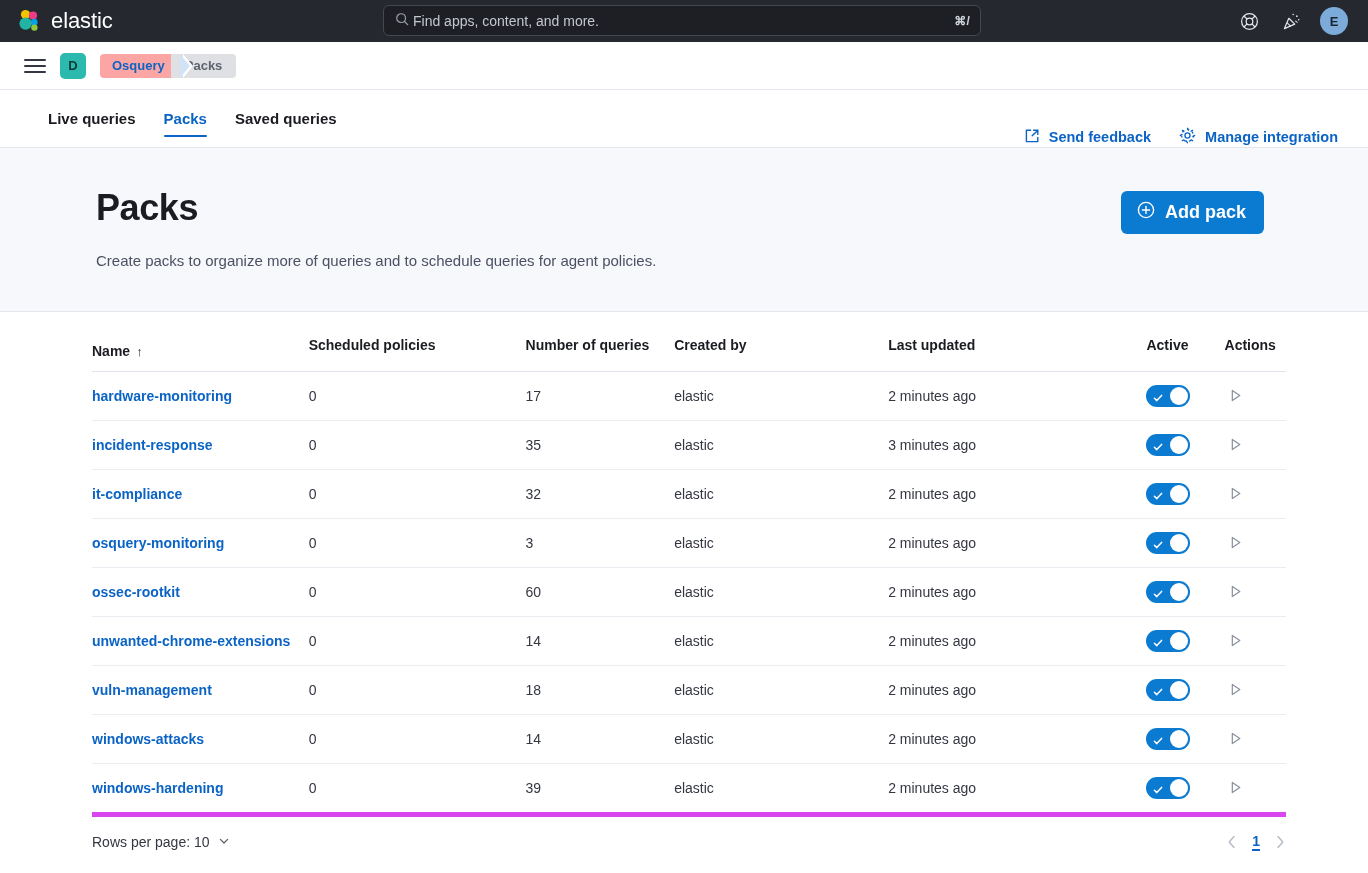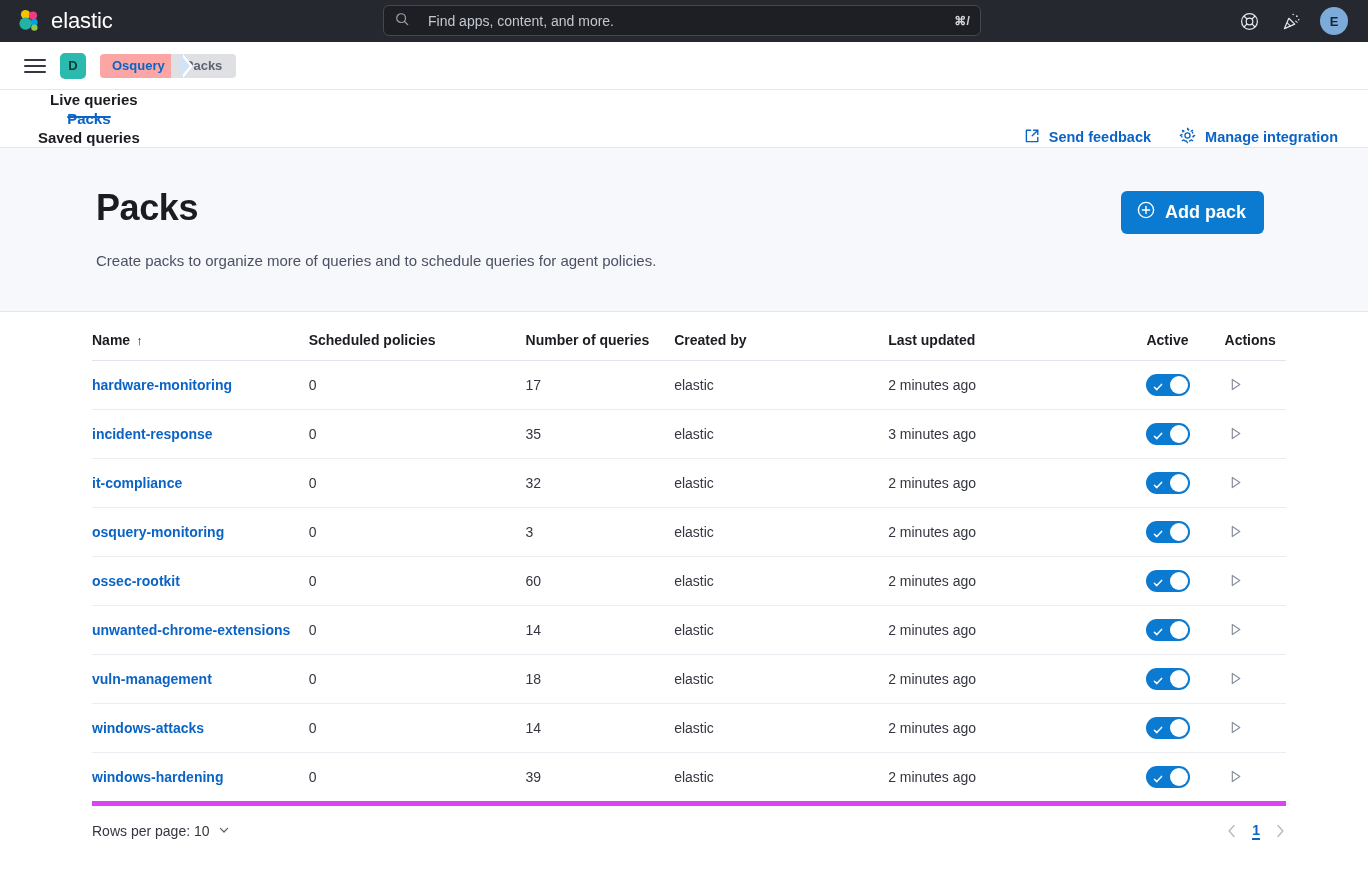--- a/index.html
+++ b/index.html
@@ -29,21 +29,21 @@
   }
   .global-search {
     position: absolute;
     left: 383px; top: 5px;
     width: 598px; height: 31px;
     background: #1d1f25;
     border: 1px solid #44484f;
     border-radius: 6px;
     display: flex; align-items: center;
     padding: 0 10px 0 11px;
-    gap: 19px;
+    gap: 4px;
   }
   .search-icon { flex: none; display: block; }
   .search-placeholder {
     flex: 1; color: #c3c7cf; font-size: 14px;
   }
   .search-kbd {
     color: #cfd3da; font-size: 12px; font-weight: 700; letter-spacing: .2px;
   }
   .chrome-right {
     margin-left: auto; display: flex; align-items: center; gap: 16px;
@@ -107,21 +107,21 @@
   }
 
   
   .tab-bar {
     height: 58px;
     background: #ffffff;
     border-bottom: 1px solid #e3e6ec;
     display: flex; align-items: flex-end;
     padding: 0 24px 0 24px;
   }
-  .tabs { display: flex; gap: 0; height: 100%; align-items: center; margin-left: 0; flex-direction: column; }
+  .tabs { display: flex; gap: 0; height: 100%; align-items: center; margin-left: 0; }
   .tab {
     font-size: 15px; font-weight: 700;
     color: #1a1c21;
     padding: 0 14px;
     height: 100%;
     display: flex; align-items: center;
     position: relative;
   }
   .tab:first-child { padding-left: 0; margin-left: 24px; }
   .tab.active { color: #0b64c5; }
@@ -186,21 +186,21 @@
     height: 41px;
   }
   tbody tr:last-child td { border-bottom: 5px solid #d946ef; }
   .col-name { width: 224px; }
   .col-sched { width: 222px; }
   .col-queries { width: 150px; }
   .col-created { width: 222px; }
   .col-updated { width: 268px; }
   .col-active { width: 80px; }
   .col-actions { width: 62px; margin-left: 20px; }
-  .th-name { display: inline-flex; align-items: flex-end; gap: 6px; }
+  .th-name { display: inline-flex; align-items: flex-end; gap: 6px; margin-top: 11px; }
   .sort-arrow { font-size: 13px; color: #1a1c21; }
   .pack-link { color: #0b64c5; font-weight: 600; cursor: pointer; }
 
   
   .toggle {
     width: 44px; height: 22px; border-radius: 11px;
     background: #0b7ad1;
     position: relative; display: block; cursor: pointer;
   }
   .toggle .knob {

